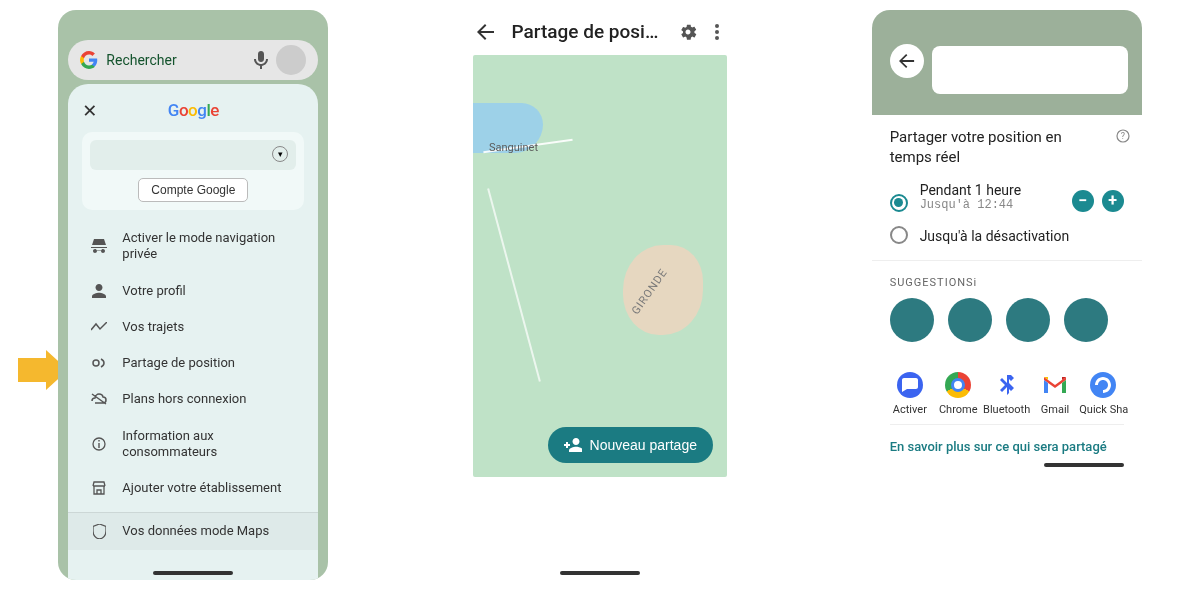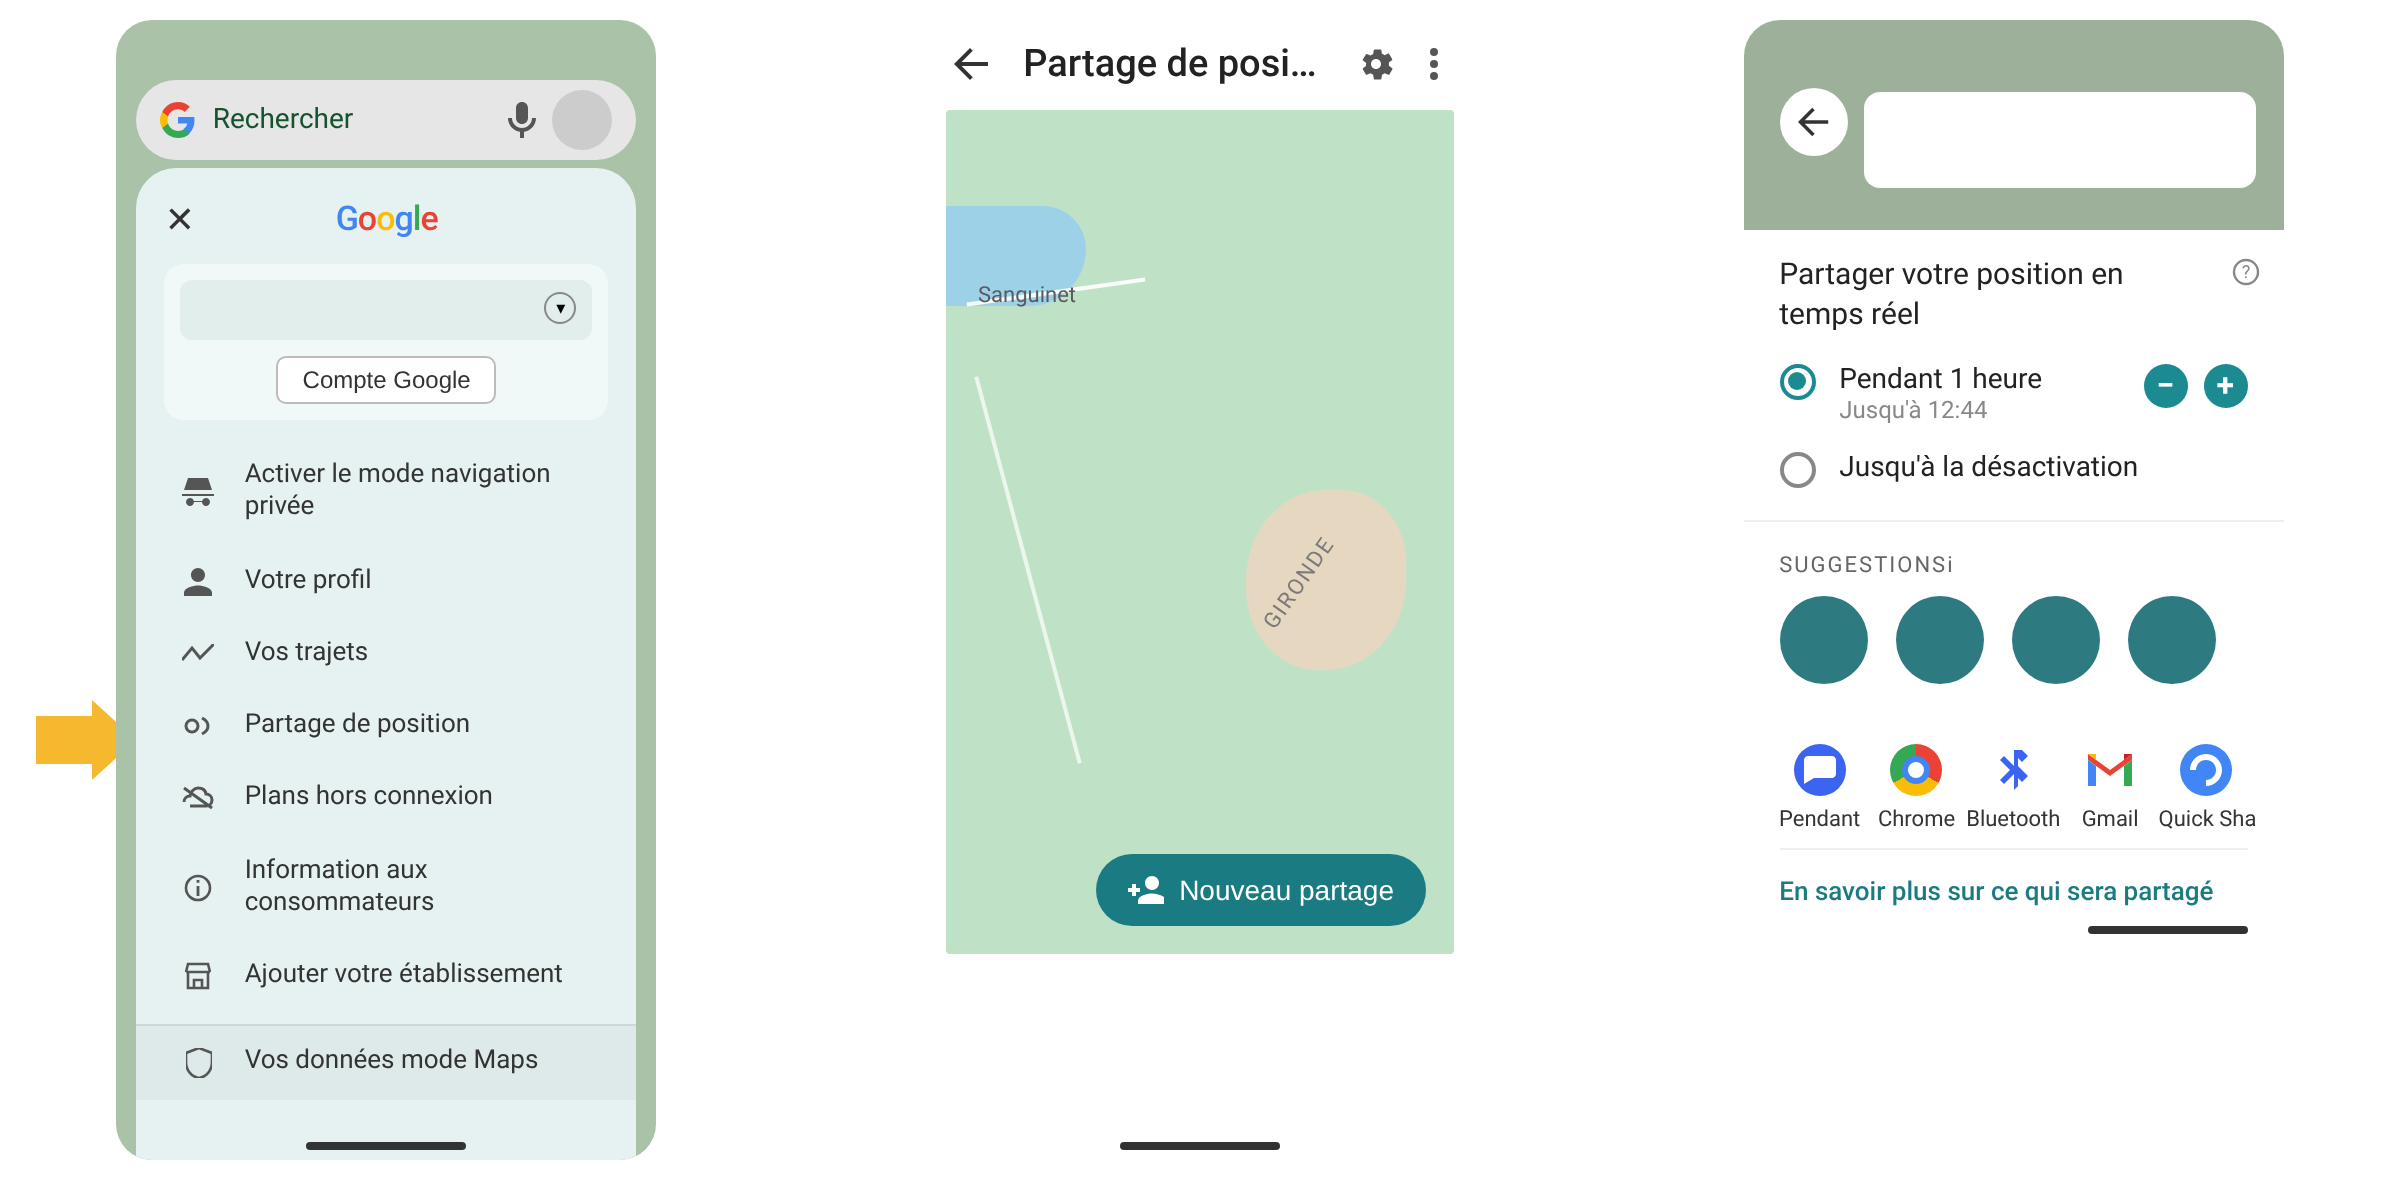--- a/index.html
+++ b/index.html
@@ -144,31 +144,31 @@
   .phone3-top .input-slab {
     position: absolute; top: 36px; left: 60px; right: 14px; height: 48px;
     background: #fff; border-radius: 8px;
   }
   .sheet {
     position: relative; background:#fff; padding: 12px 18px 0;
   }
   .sheet-title { font-size: 15px; color:#222; line-height:1.35; padding-right: 20px;}
   .help-icon { position:absolute; right:12px; top:14px; font-size:13px; color:#888;}
   .radio-row {
-    display:flex; align-items:flex-start; gap:12px; margin-top: 14px;
+    display:flex; align-items:flex-end; gap:12px; margin-top: 14px;
   }
   .radio {
     width:18px; height:18px; border:2px solid #888; border-radius:50%;
     display:flex; align-items:center; justify-content:center; flex-shrink:0;
   }
   .radio.sel { border-color:#1b8a91; }
   .radio.sel::after { content:""; width:9px; height:9px; background:#1b8a91; border-radius:50%;}
   .radio-content { flex:1; }
   .radio-label { font-size: 14px; color:#222; }
-  .radio-sub { font-size: 12px; color:#888; }
+  .radio-sub { font-size: 12px; color:#888;font-family:Liberation Mono, monospace; }
   .step-btns { display:flex; gap:8px; }
   .step-btn { width:22px; height:22px; border-radius:50%; background:#1b8a91;
     color:#fff; display:flex; align-items:center; justify-content:center;
     font-size:16px; font-weight:700; line-height:1;}
   .divider { height:1px; background:#eee; margin: 16px -18px 10px; }
   .suggestions-label { font-size:11px; letter-spacing:1px; color:#666;}
   .avatars { display:flex; gap:14px; margin:8px 0 4px; }
   .avatar-circle { width:44px; height:44px; border-radius:50%; background:#2d7a80;}
   .share-apps { display:flex; justify-content:space-between; margin: 30px -4px 8px; }
   .share-app { width: 52px; text-align:center; font-size:11px; color:#333; line-height:1.15;}
@@ -384,21 +384,21 @@
       <div class="avatar-circle"></div>
     </div>
 
     <div class="share-apps">
       <div class="share-app">
         <div class="app-icon app-messages">
           <svg width="16" height="14" viewBox="0 0 16 14">
               <path fill="#fff" d="M2 0h12c1.1 0 2 .9 2 2v7c0 1.1-.9 2-2 2H5l-5 3V2C0 .9.9 0 2 0z"></path>
             </svg>
         </div>
-        <div>Pendant</div>
+        <div>Activer</div>
       </div>
       <div class="share-app">
         <div class="app-icon app-chrome"></div>
         <div>Chrome</div>
       </div>
       <div class="share-app">
         <div class="app-icon app-bt">
           <svg width="14" height="20" viewBox="0 0 14 20">
               <path fill="#3b64f0" d="M7 0v8L2 3 0 5l5 5-5 5 2 2 5-5v8l7-7-5-5 5-5-7-7zm2 4l2 2-2 2V4zm0 10l2 2-2 2v-4z"></path>
             </svg>

